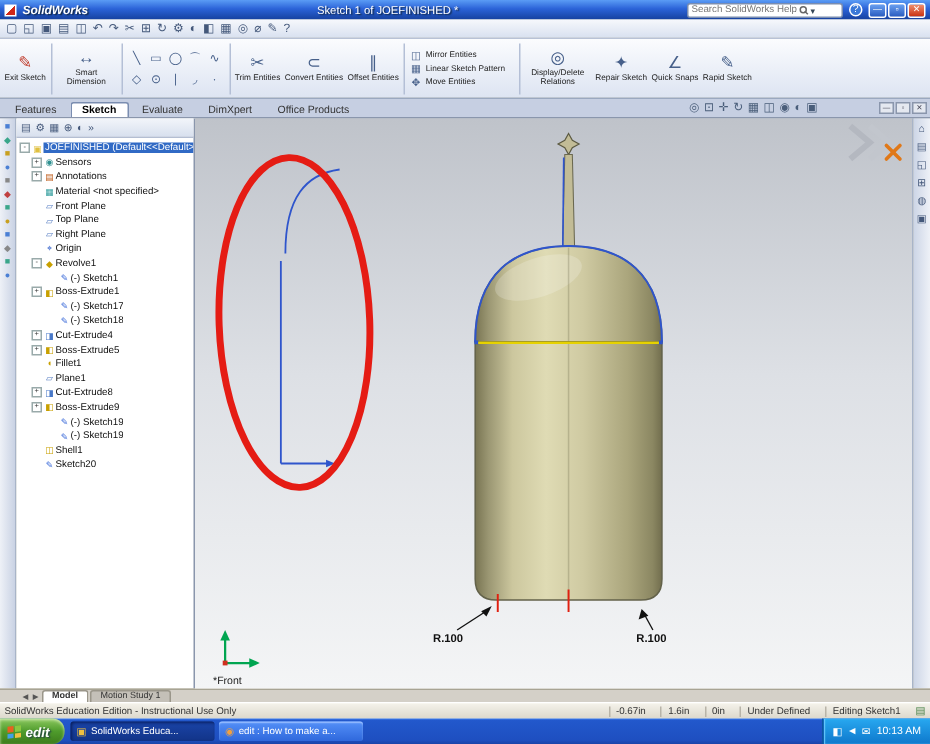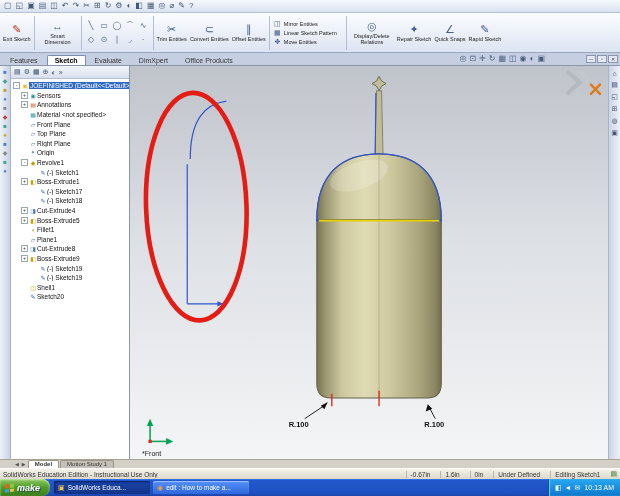--- a/index.html
+++ b/index.html
@@ -97,20 +97,36 @@
   .app .aicon{font-size:7px}
   .tray{display:flex;align-items:center;gap:4px;background:linear-gradient(180deg,#28a8f0,#0e78cc);border-left:1px solid #0a58a0;box-shadow:inset 1px 0 1px #70d0ff;padding:0 6px;color:#fff}
   .tray .tricon{font-size:7px}
   .tray .time{font-size:7px}
 </style>
 </head>
 <body>
 
 <div class="window">
 
+  <div class="titlebar">
+    <span class="sw-logo"></span>
+    <span class="brand">SolidWorks</span>
+    <span class="tb-title">Sketch 1 of JOEFINISHED *</span>
+    <span class="searchbox">
+      <span>Search SolidWorks Help</span>
+      <span class="mag"></span>
+      <span class="arrow">▾</span>
+    </span>
+    <span class="help-badge">?</span>
+    <span class="winbtns">
+      <span class="winbtn">—</span>
+      <span class="winbtn">▫</span>
+      <span class="winbtn close">✕</span>
+    </span>
+  </div>
 
   <div class="menubar">
 
   <span class="micon">▢</span>
       <span class="micon">◱</span>
       <span class="micon">▣</span>
       <span class="micon">▤</span>
       <span class="micon">◫</span>
       <span class="micon">↶</span>
       <span class="micon">↷</span>
@@ -501,21 +517,21 @@
   </div>
 
   <div class="taskbar">
     <div class="startbtn">
       <span class="winflag">
           <i></i>
           <i></i>
           <i></i>
           <i></i>
         </span>
-      <span>make</span>
+      <span>edit</span>
     </div>
     <div class="apps">
 
         <div class="app active">
           <span class="aicon" style="color: rgb(240, 192, 64);">▣</span>
           <span>SolidWorks Educa...</span>
         </div>
 
         <div class="app">
           <span class="aicon" style="color: rgb(240, 160, 64);">◉</span>

